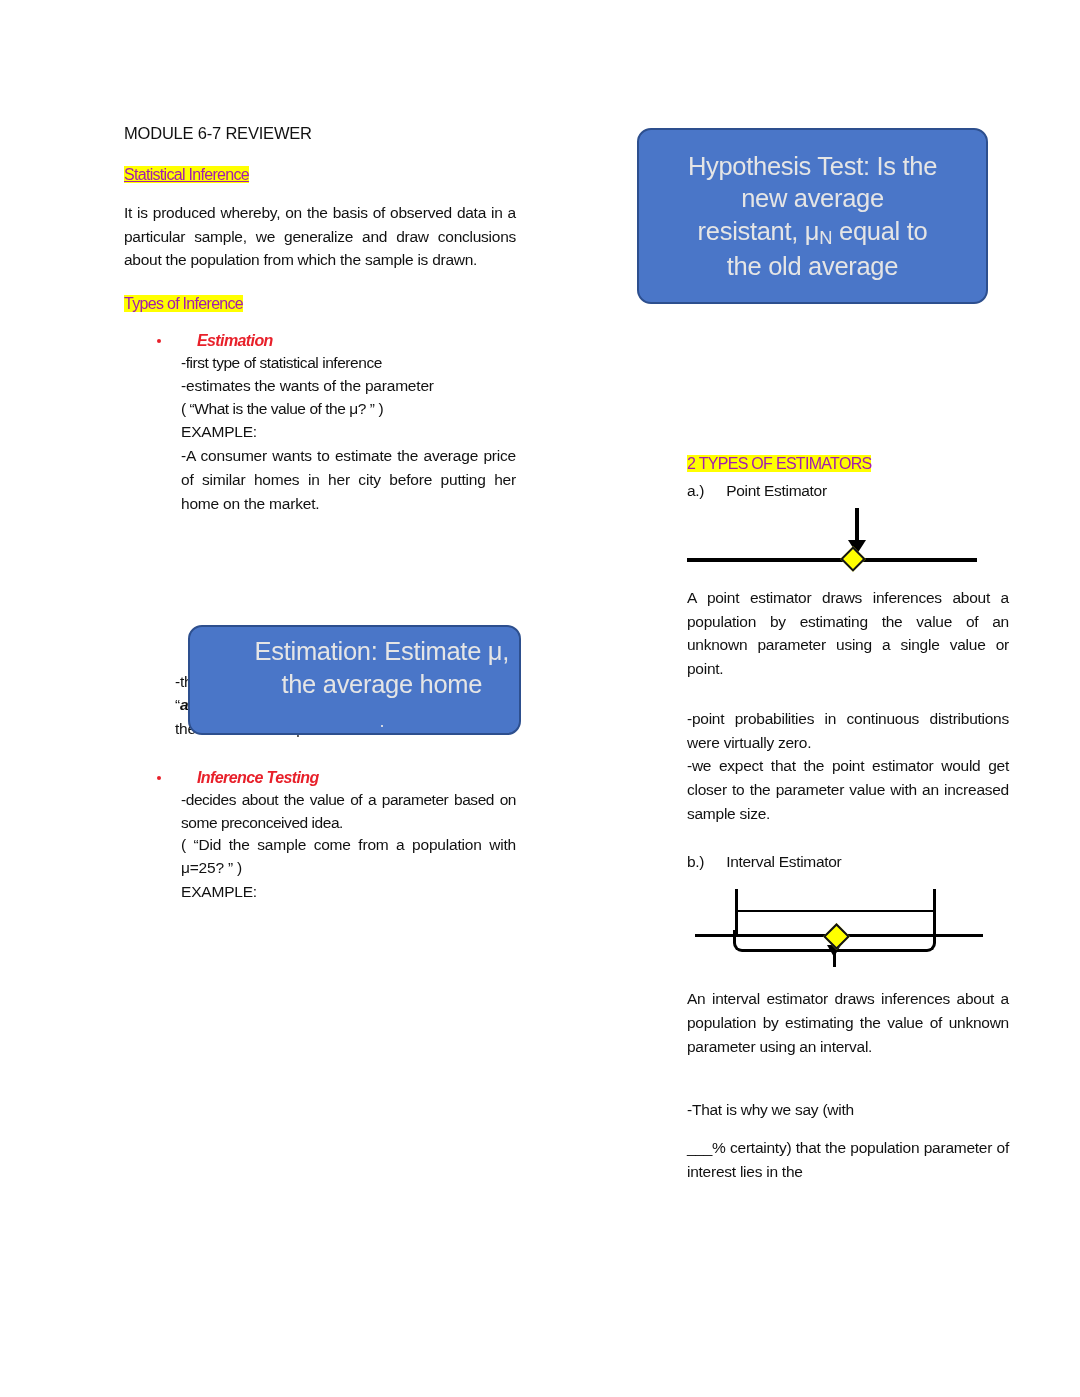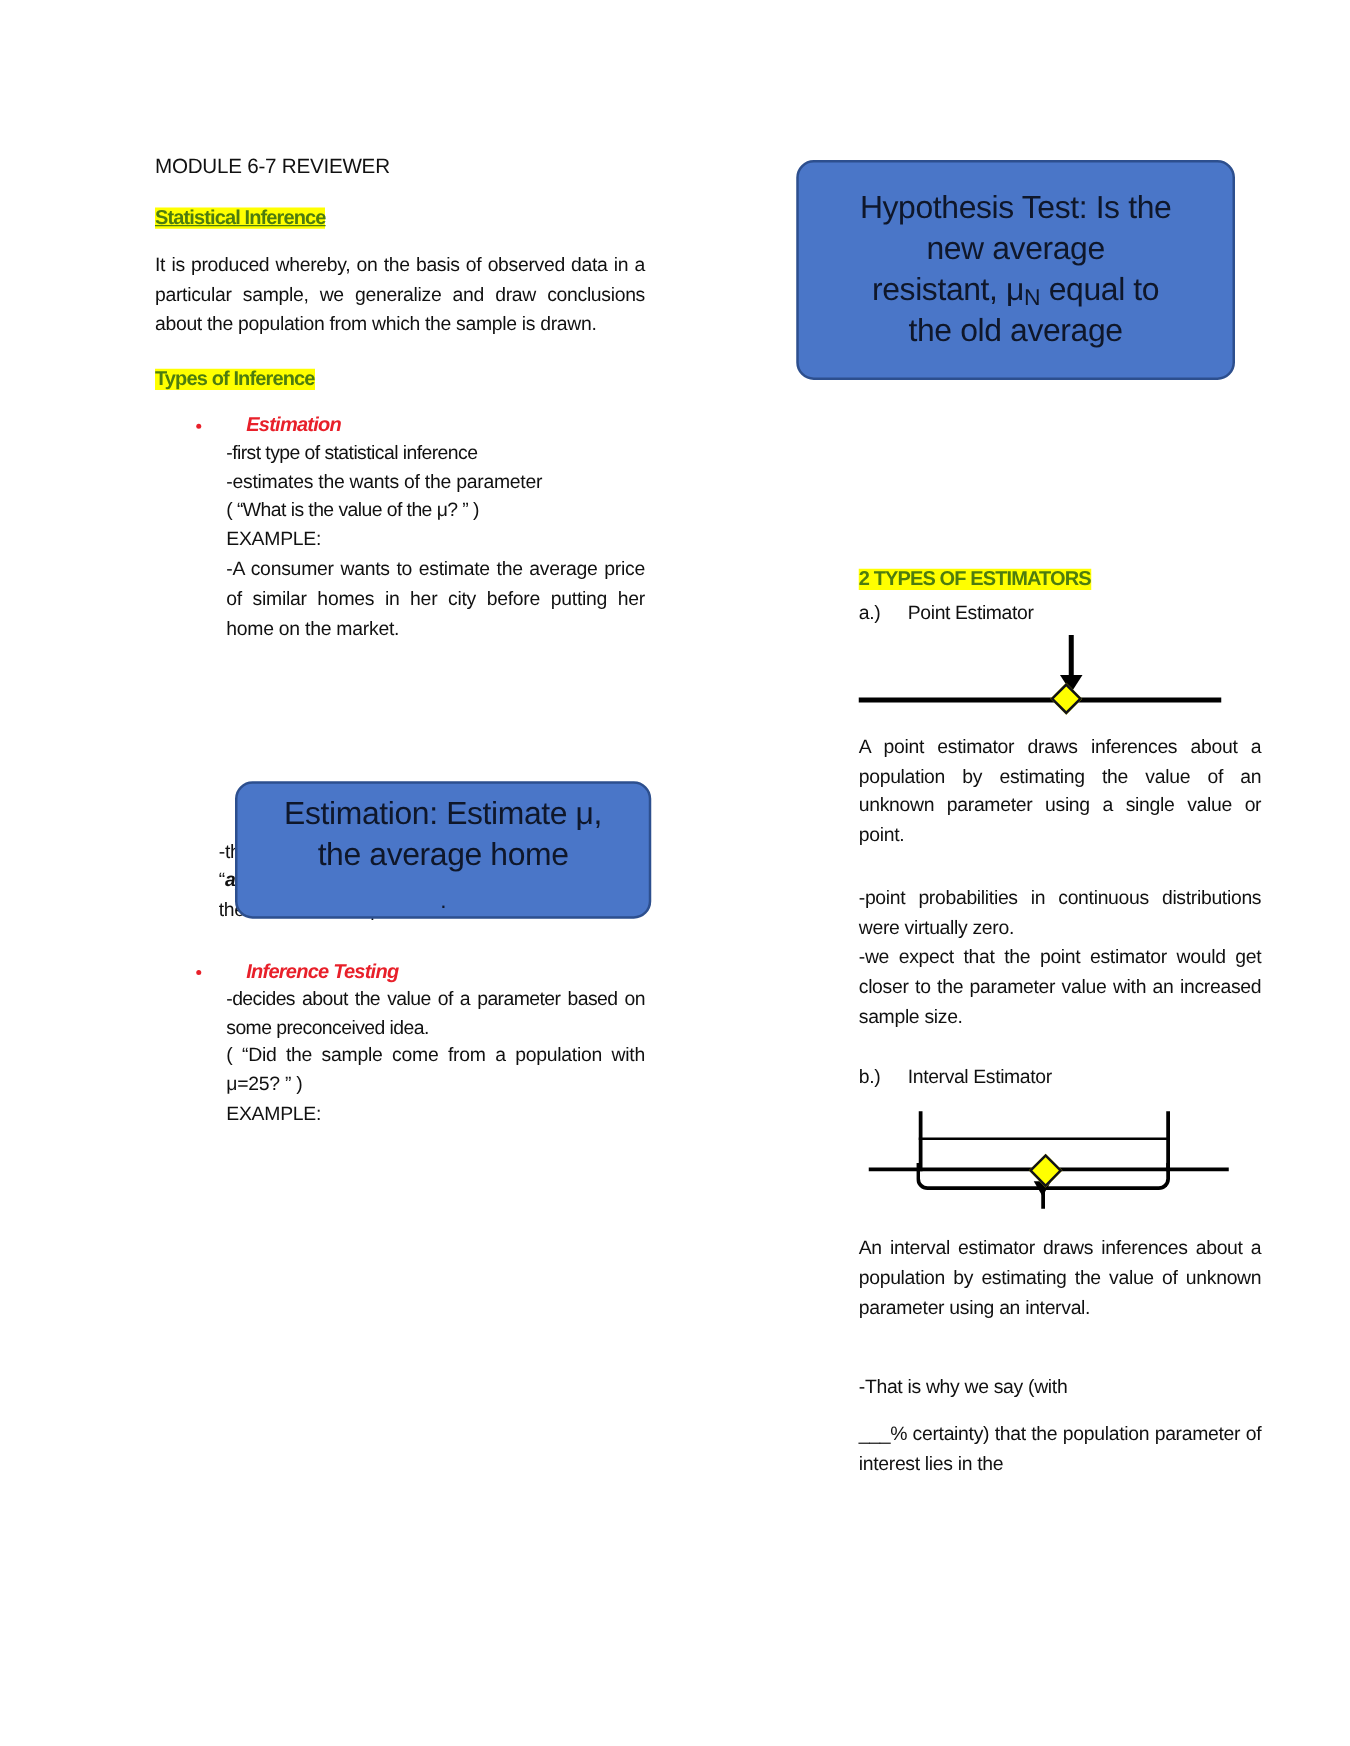--- a/index.html
+++ b/index.html
@@ -40,24 +40,24 @@
   .doc-title {
     font-size: 16.5px;
     letter-spacing: -0.2px;
     color: #111;
     margin: 0 0 22px 0;
     white-space: nowrap;
   }
   .hl {
     display: inline;
     background: #ffff00;
-    font-weight: 700;
+    font-weight: 400;
     font-size: 16px;
     letter-spacing: -0.7px;
-    color: #4d7c0f;
+    color: #a21caf;
     box-decoration-break: clone;
     -webkit-box-decoration-break: clone;
   }
   .hl.underline { text-decoration: underline; text-underline-offset: 1px; }
   .hl-row { margin: 0 0 16px 0; line-height: 1.25; }
 
   p.body {
     font-size: 15.5px;
     line-height: 1.53;
     margin: 0 0 14px 0;
@@ -116,32 +116,32 @@
   .callout {
     position: absolute;
     background: #4a76c8;
     border: 2px solid #2d4f8e;
     border-radius: 14px;
     box-sizing: border-box;
     display: flex;
     align-items: center;
     justify-content: center;
     text-align: center;
-    color: #0f172a;
+    color: #e5e5e5;
     overflow: hidden;
   }
   .callout .ctext {
     font-size: 25px;
     line-height: 1.28;
     letter-spacing: -0.3px;
     padding: 0 10px;
   }
   #callout-hypothesis { left: 637px; top: 128px; width: 351px; height: 176px; }
   #callout-hypothesis .ctext { font-size: 25.5px; }
-  #callout-estimation { left: 188px; top: 625px; width: 333px; height: 110px; }
+  #callout-estimation { left: 188px; top: 625px; width: 333px; height: 110px; justify-content: flex-end; }
   #callout-estimation .ctext { font-size: 25.5px; line-height: 1.3; margin-top: 10px; }
 
   sub.smallcap { font-size: 0.72em; vertical-align: -0.22em; }
 
   
   .point-diagram {
     position: relative;
     width: 322px;
     height: 78px;
     margin: 2px 0 6px -10px;

